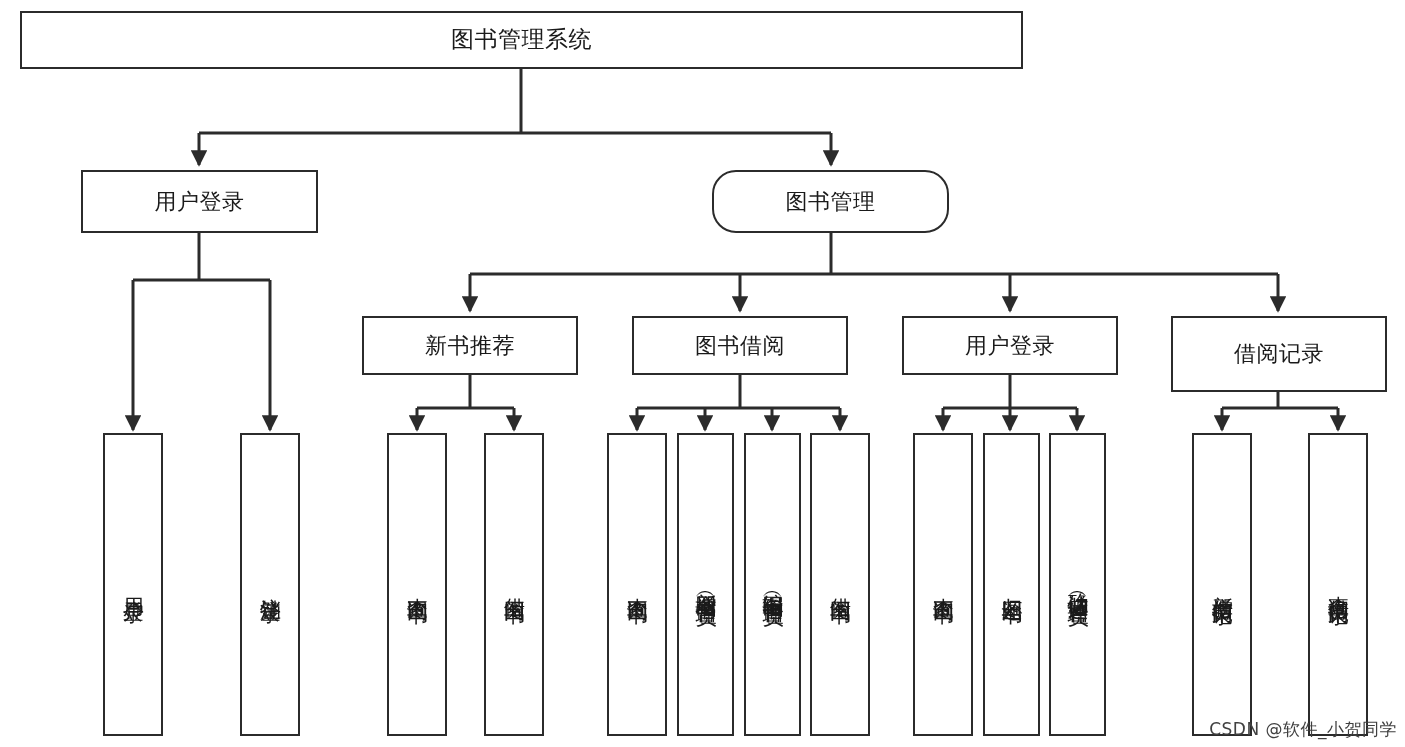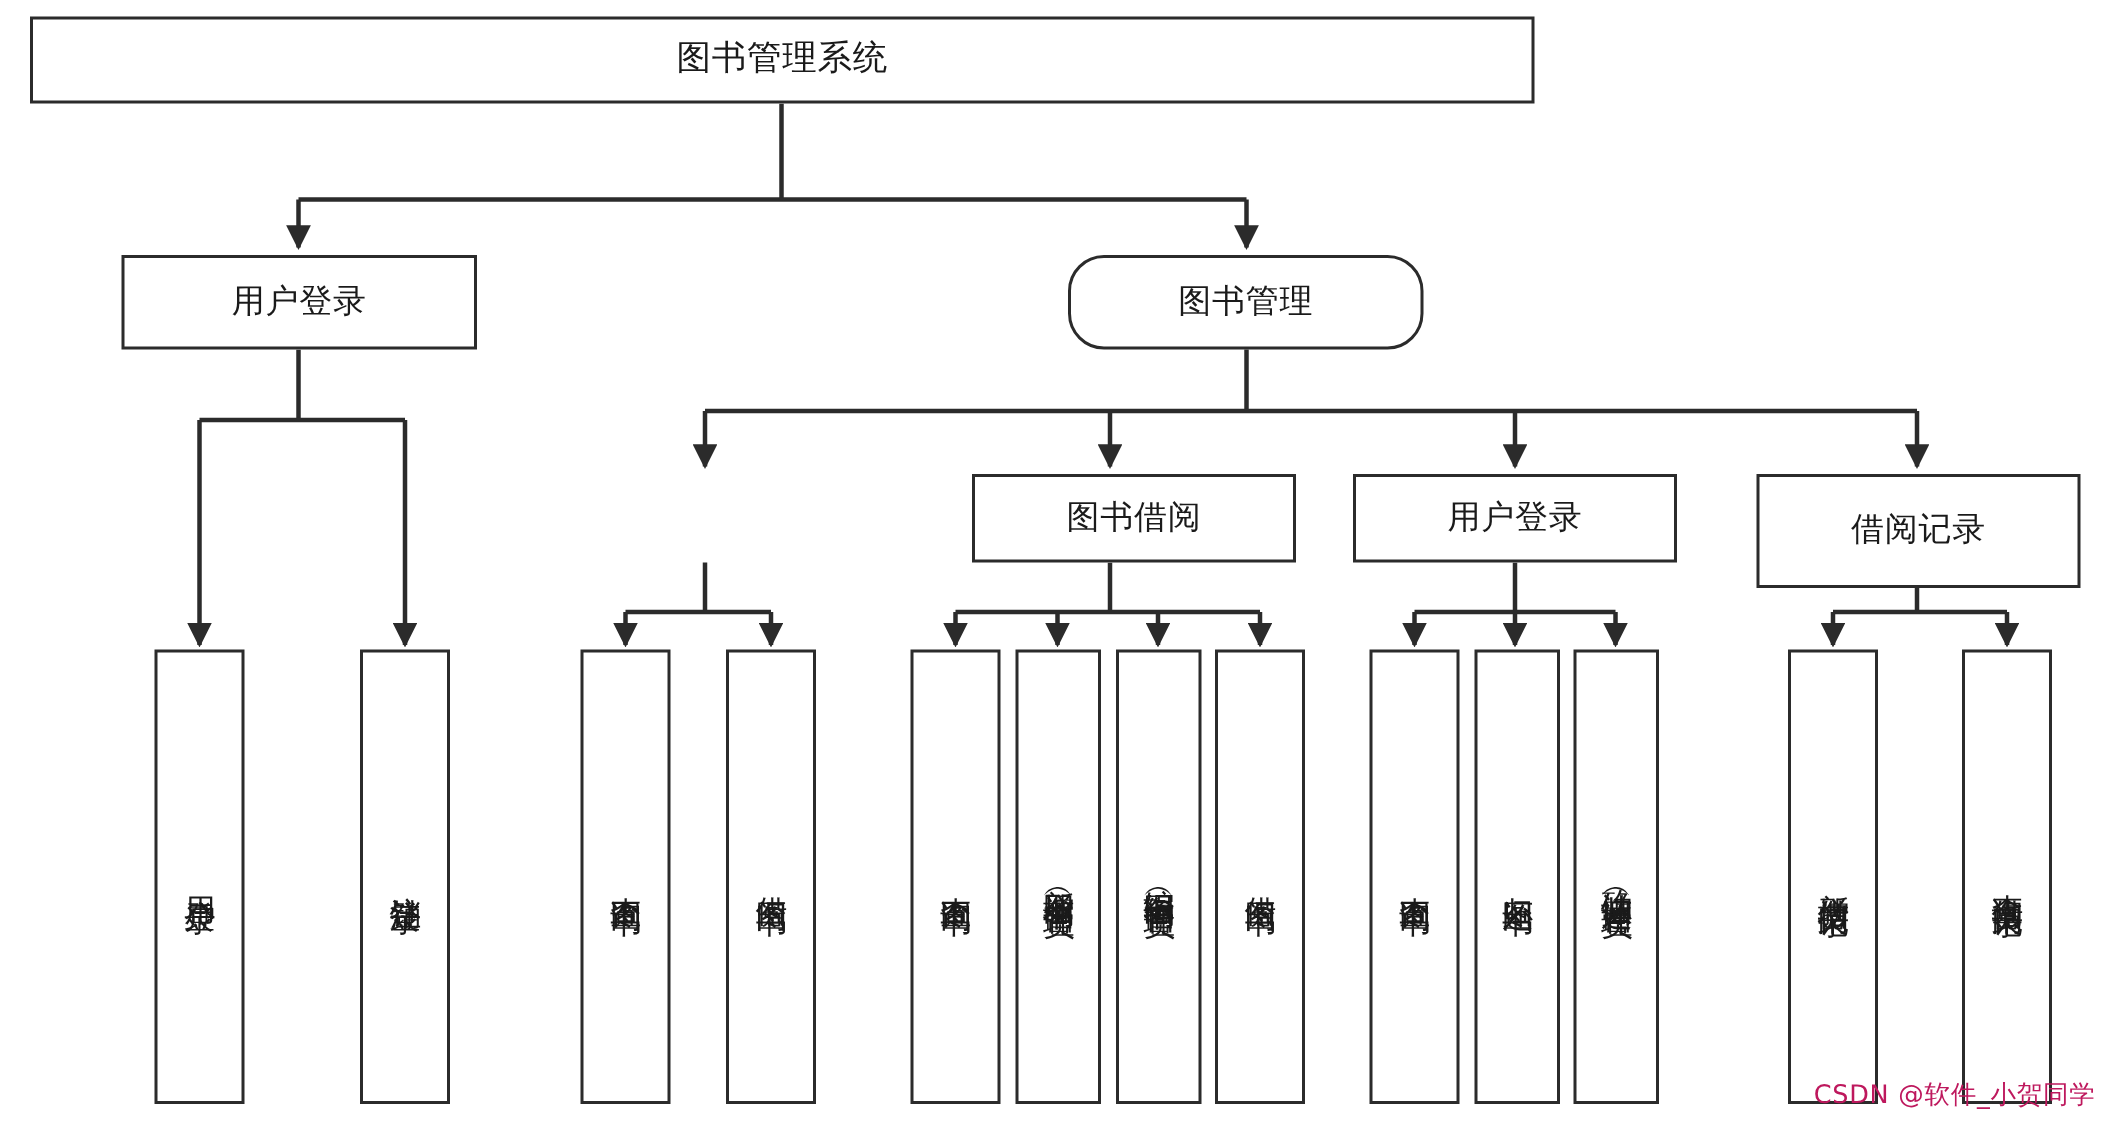--- a/index.html
+++ b/index.html
@@ -56,21 +56,21 @@
     white-space: nowrap;
   }
   .node.root .label {
     font-size: 23px;
   }
   #watermark {
     position: absolute;
     right: 8px;
     bottom: 6px;
     font-size: 17px;
-    color: #be185d;
+    color: #404040;
     letter-spacing: 0.5px;
     z-index: 5;
     white-space: nowrap;
   }
 </style>
 </head>
 <body>
 
 <div id="stage">
 
@@ -129,22 +129,25 @@
   </div>
 
   <div class="node horiz" style="left:81px; top:170px; width:237px; height:63px;">
     <span class="label">用户登录</span>
   </div>
 
   <div class="node horiz" style="left:712px; top:170px; width:237px; height:63px;border-radius:24px;">
     <span class="label">图书管理</span>
   </div>
 
-
-  <div class="node horiz" style="left:648px; top:316px; width:216px; height:59px;justify-content:center;">
+  <div class="node horiz" style="left:362px; top:316px; width:216px; height:59px;">
+    <span class="label">新书推荐</span>
+  </div>
+
+  <div class="node horiz" style="left:632px; top:316px; width:216px; height:59px;justify-content:center;">
     <span class="label">图书借阅</span>
   </div>
 
   <div class="node horiz" style="left:902px; top:316px; width:216px; height:59px;">
     <span class="label">用户登录</span>
   </div>
 
   <div class="node horiz" style="left:1171px; top:316px; width:216px; height:76px;">
     <span class="label">借阅记录</span>
   </div>

